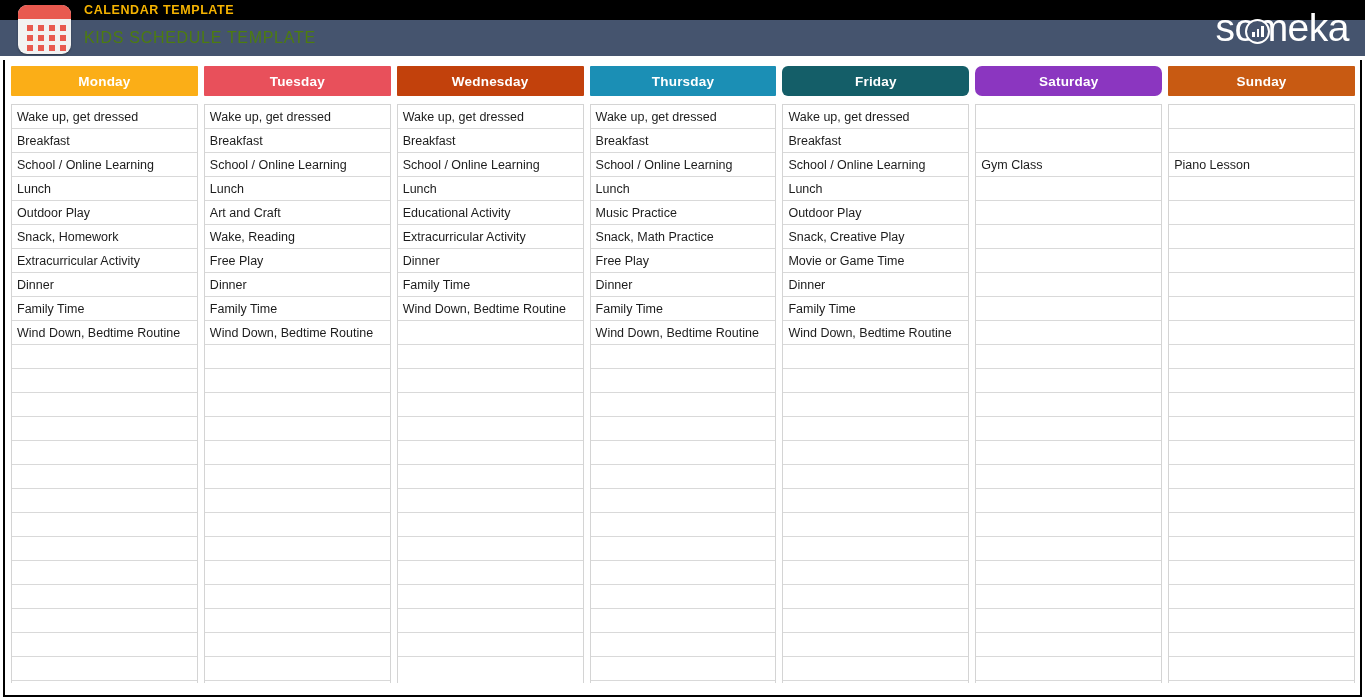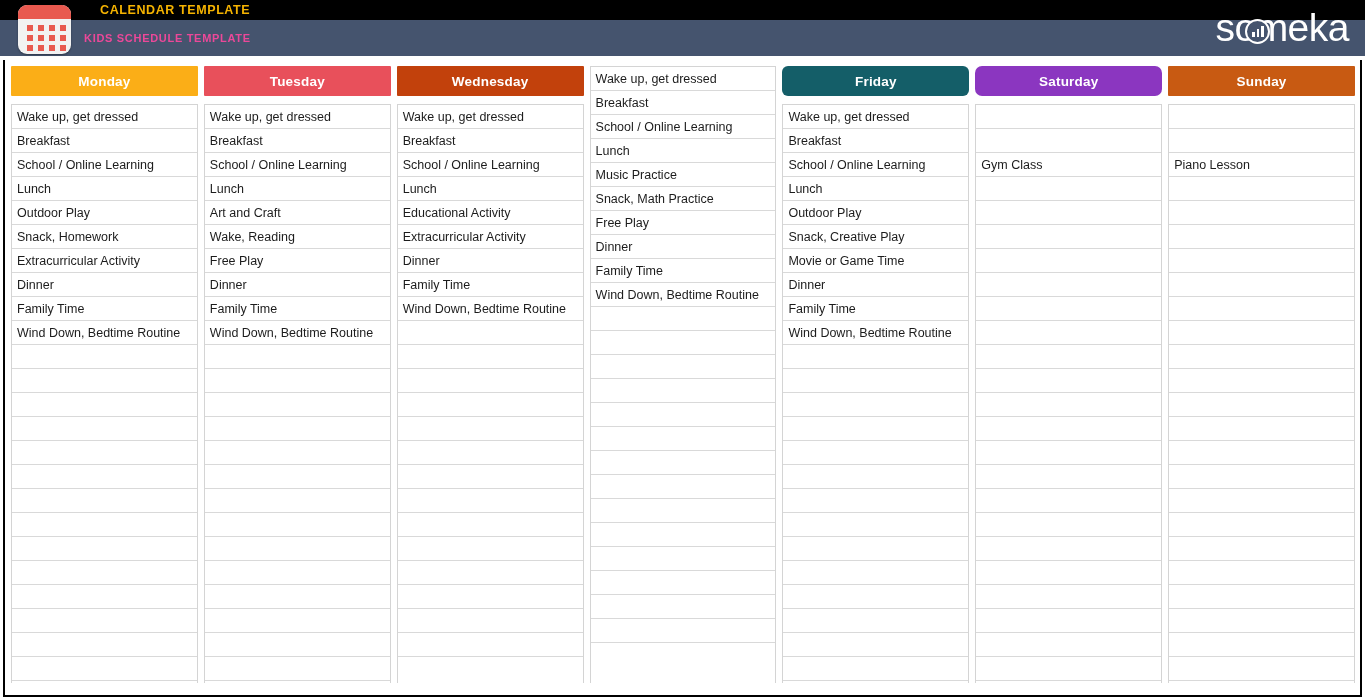--- a/index.html
+++ b/index.html
@@ -90,30 +90,29 @@
   .banner-sub {
     position: absolute;
     left: 84px;
     top: 1px;
     font-size: 12.5px;
     font-weight: bold;
     letter-spacing: 0.6px;
     color: #f5b301;
     line-height: 18px;
     z-index: 4;
-    margin-left: 16px;
   }
   .banner-title {
     position: absolute;
     left: 84px;
     top: 28px;
-    font-size: 11px;
-    font-weight: bold;
+    font-size: 16px;
+    font-weight: normal;
     letter-spacing: 0.7px;
-    color: #ec4899;
+    color: #4d7c0f;
     line-height: 20px;
     z-index: 4;
   }
 
   
   .logo {
     position: absolute;
     right: 16px;
     top: 6px;
     height: 44px;
@@ -345,20 +344,21 @@
             <div class="cell"></div>
             <div class="cell"></div>
             <div class="cell"></div>
             <div class="cell"></div>
             <div class="cell"></div>
             <div class="cell"></div>
             <div class="cell"></div>
           </div>
         </div>
         <div class="day-col">
+          <div class="day-head" style="background: rgb(27, 143, 181);">Thursday</div>
           <div class="day-body">
             <div class="cell">Wake up, get dressed</div>
             <div class="cell">Breakfast</div>
             <div class="cell">School / Online Learning</div>
             <div class="cell">Lunch</div>
             <div class="cell">Music Practice</div>
             <div class="cell">Snack, Math Practice</div>
             <div class="cell">Free Play</div>
             <div class="cell">Dinner</div>
             <div class="cell">Family Time</div>

